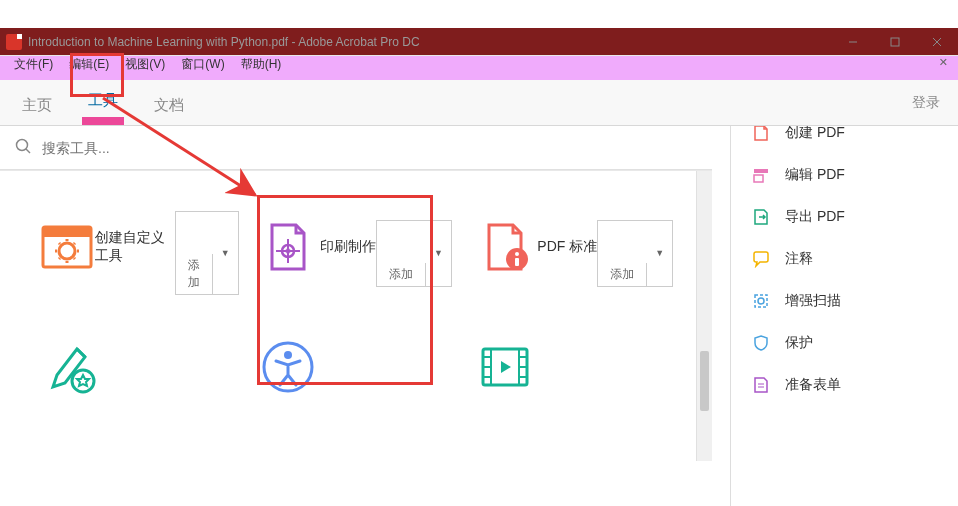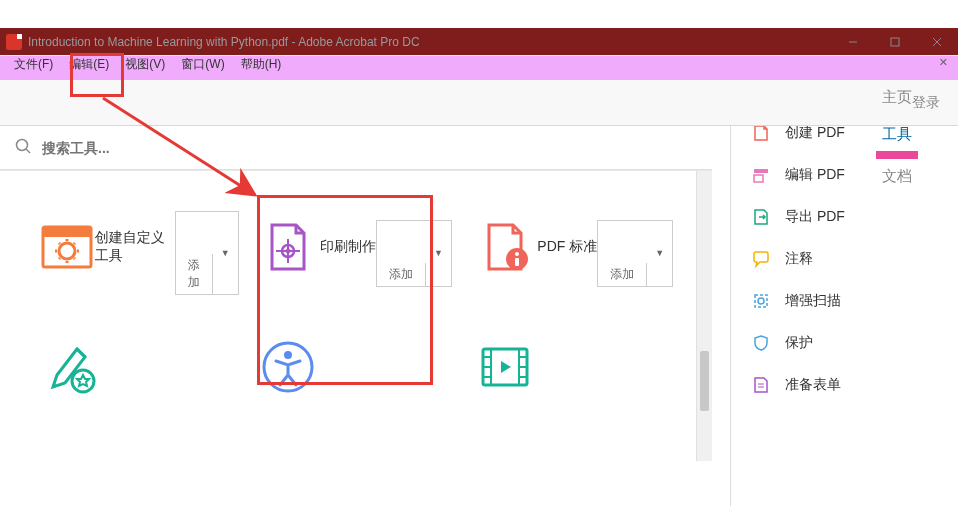--- a/index.html
+++ b/index.html
@@ -12,29 +12,29 @@
     .title-text { font-size: 12px; color: #999; flex: 1; }
     .win-controls { display: flex; }
     .win-btn { width: 42px; height: 26px; display: flex; align-items: center; justify-content: center; color: #888; font-size: 14px; }
     
     
     .menubar { height: 24px; background: #f0abfc; display: flex; padding: 0 6px; position: relative; }
     .menu-item { font-size: 12px; color: #333; padding: 0 8px; }
     .menu-close { position: absolute; right: 10px; color: #666; font-size: 11px; }
     
     
-    .tabbar { height: 46px; background: #f8f8f8; border-bottom: 1px solid #d8d8d8; display: flex; align-items: flex-end; padding: 0 16px; position: relative; z-index: 5; flex-direction: column; }
+    .tabbar { height: 46px; background: #f8f8f8; border-bottom: 1px solid #d8d8d8; display: flex; align-items: flex-end; padding: 0 16px; position: relative; z-index: 5; }
     .tab { font-size: 15px; color: #888; padding: 8px 6px 10px; margin-right: 24px; }
     .tab.active { color: #0369a1; border-bottom: 8px solid #ec4899; padding-bottom: 7px; }
     .login { position: absolute; right: 18px; top: 14px; color: #888; font-size: 14px; text-align: center; }
     
     
     .searchbar { height: 44px; display: flex; align-items: center; padding: 0 14px; border-bottom: 1px solid #e0e0e0; width: 712px; }
     .search-icon { color: #888; margin-right: 10px; }
-    .search-input { border: none; outline: none; font-size: 14px; color: #aaa; flex: 1; background: transparent; font-weight: bold; }
+    .search-input { border: none; outline: none; font-size: 14px; color: #aaa; flex: 1; background: transparent; }
     .tools-area { width: 712px; position: relative; overflow: hidden; border-top: 1px solid #e8e8e8; }
     .tools-grid { display: flex; flex-wrap: wrap; padding: 40px 30px 10px; gap: 0; justify-content: space-around; }
     .tool-card { width: 200px; display: flex; align-items: center; margin-bottom: 40px; }
     .tool-icon { width: 64px; height: 64px; display: flex; align-items: center; justify-content: center; margin-bottom: 12px; }
     .tool-title { font-size: 14px; color: #333; margin-bottom: 12px; }
     .add-btn { display: flex; align-items: center; border: 1px solid #ccc; font-size: 12px; color: #666; }
     .add-btn-main { padding: 3px 12px; border-right: 1px solid #ccc; margin-top: 42px; }
     .add-btn-arrow { padding: 3px 8px; font-size: 9px; }
     
     .scrollbar { position: absolute; right: 0; top: 0; bottom: 0; width: 16px; background: #f0f0f0; border-left: 1px solid #e0e0e0; }

